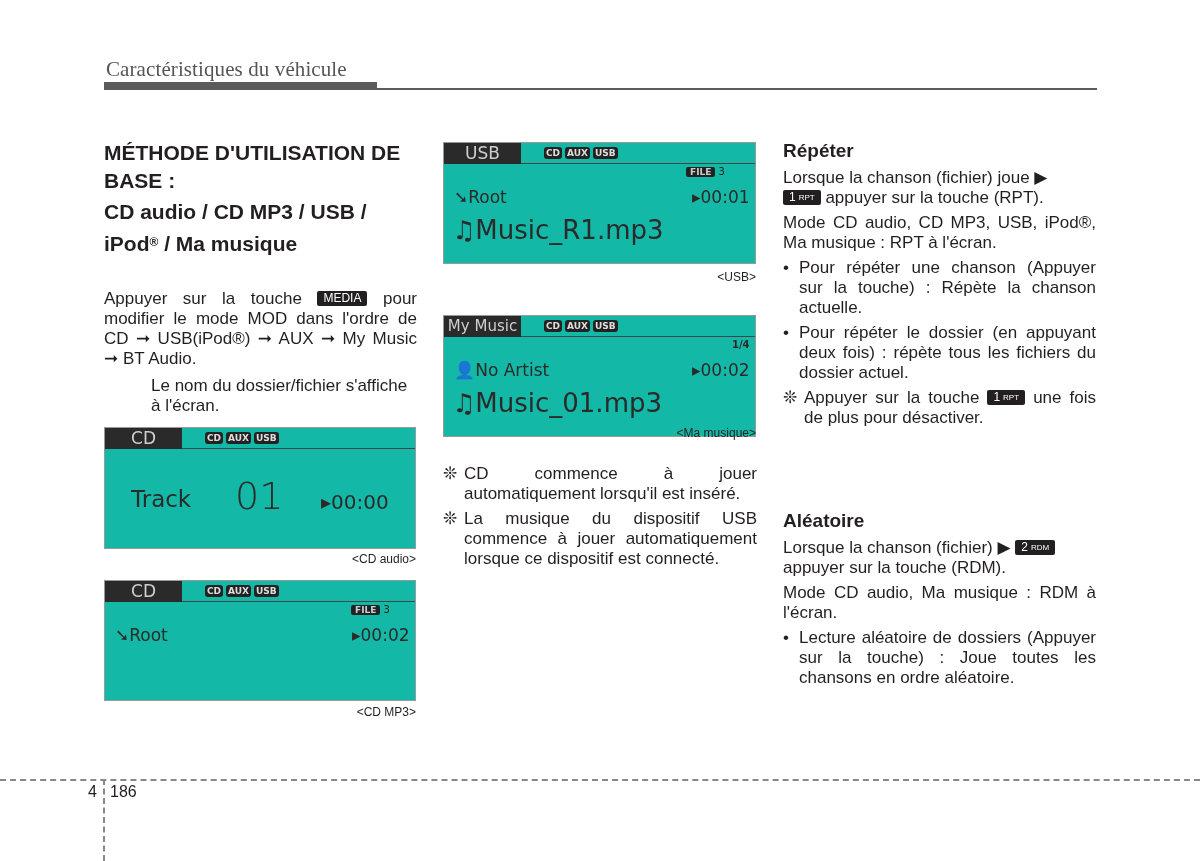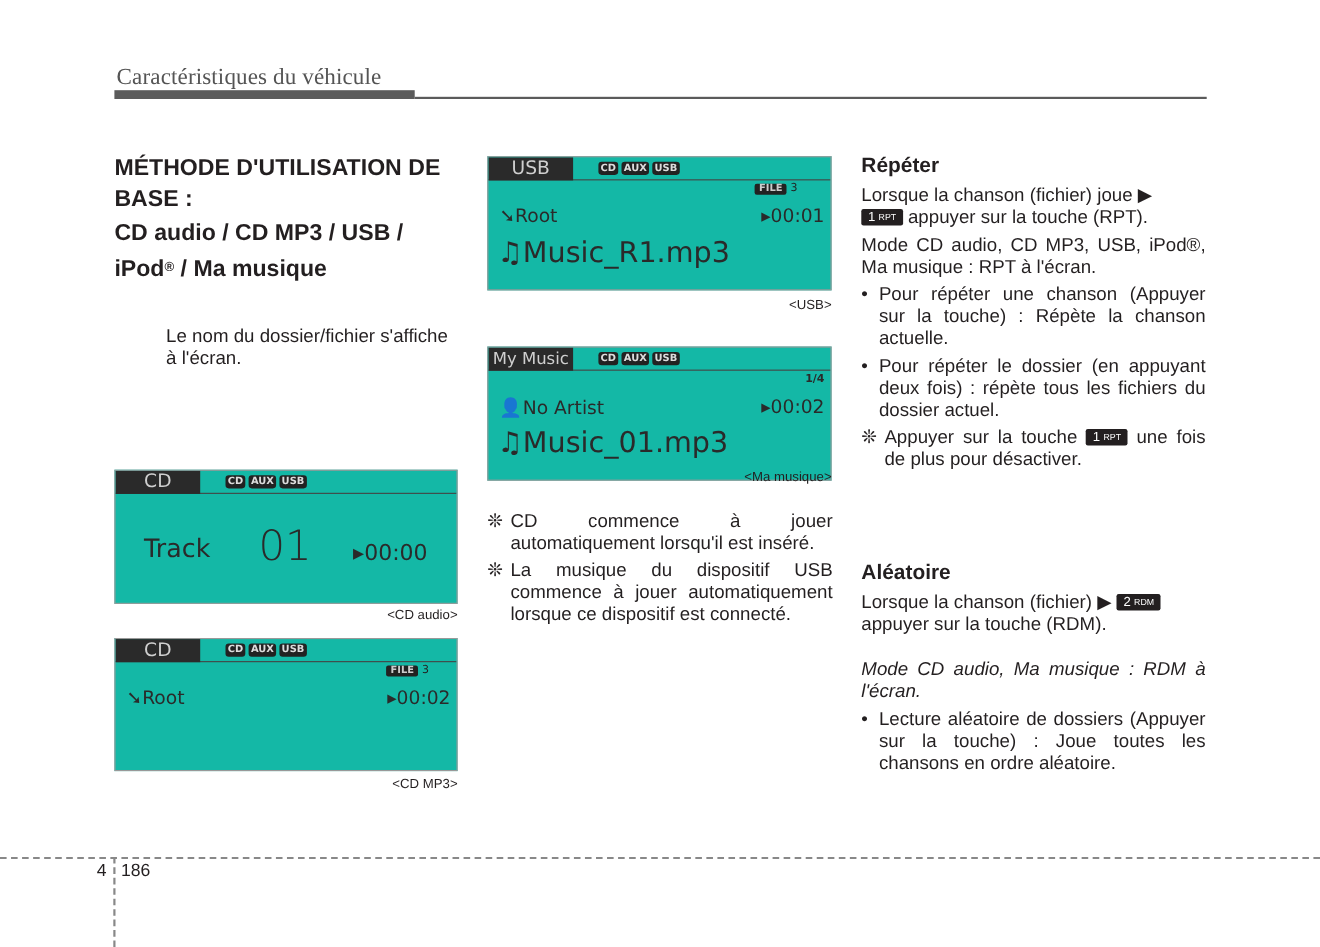--- a/index.html
+++ b/index.html
@@ -58,20 +58,23 @@
 <div class="header-bar-thick"></div>
 <div class="header-bar-thin"></div>
 
 <div class="h1">MÉTHODE D'UTILISATION DE BASE :</div>
 <div class="h2">
   <span>CD audio / CD MP3 / USB /</span><br>
   <span>iPod</span><sup>®</sup><span> / Ma musique</span>
 </div>
 
 <div class="col col1" style="top:289px;">
+  <p class="para">
+    <span>Appuyer sur la touche </span><span class="key">MEDIA</span><span> pour modifier le mode MOD dans l'ordre de CD ➞ USB(iPod®) ➞ AUX ➞ My Music ➞ BT Audio.</span>
+  </p>
   <p class="para last-left" style="margin-top:7px;margin-left:47px;">Le nom du dossier/fichier s'affiche à l'écran.</p>
 </div>
 
 <div class="lcd" style="left:104px; top:427px; width:312px; height:122px;">
   <div class="topbar"></div>
   <div class="mode">CD</div>
   <div class="tags">
     <span class="tag">CD</span>
     <span class="tag">AUX</span>
     <span class="tag">USB</span>
@@ -157,21 +160,21 @@
     <span class="body"><span>Appuyer sur la touche </span><span class="key"><span>1</span><small>RPT</small></span><span> une fois de plus pour désactiver.</span></span>
   </div>
 </div>
 
 <div class="col col3" style="top:509px;">
   <div class="sect-title">Aléatoire</div>
   <p class="para" style="margin-top:5px;">
     <span>Lorsque la chanson (fichier) ▶ </span><span class="key"><span>2</span><small>RDM</small></span><br>
     <span>appuyer sur la touche (RDM).</span>
   </p>
-  <p class="para" style="margin-top:21px;font-style:italic;">Mode CD audio, Ma musique : RDM à l'écran.</p>
+  <p class="para" style="margin-top:5px;">Mode CD audio, Ma musique : RDM à l'écran.</p>
   <div class="bullet" style="margin-top:5px;">
     <span class="sym">•</span>
     <span class="body">Lecture aléatoire de dossiers (Appuyer sur la touche) : Joue toutes les chansons en ordre aléatoire.</span>
   </div>
 </div>
 
 <div class="footer-hline"></div>
 <div class="footer-vline"></div>
 <div class="footer-chapter">4</div>
 <div class="footer-page">186</div>

